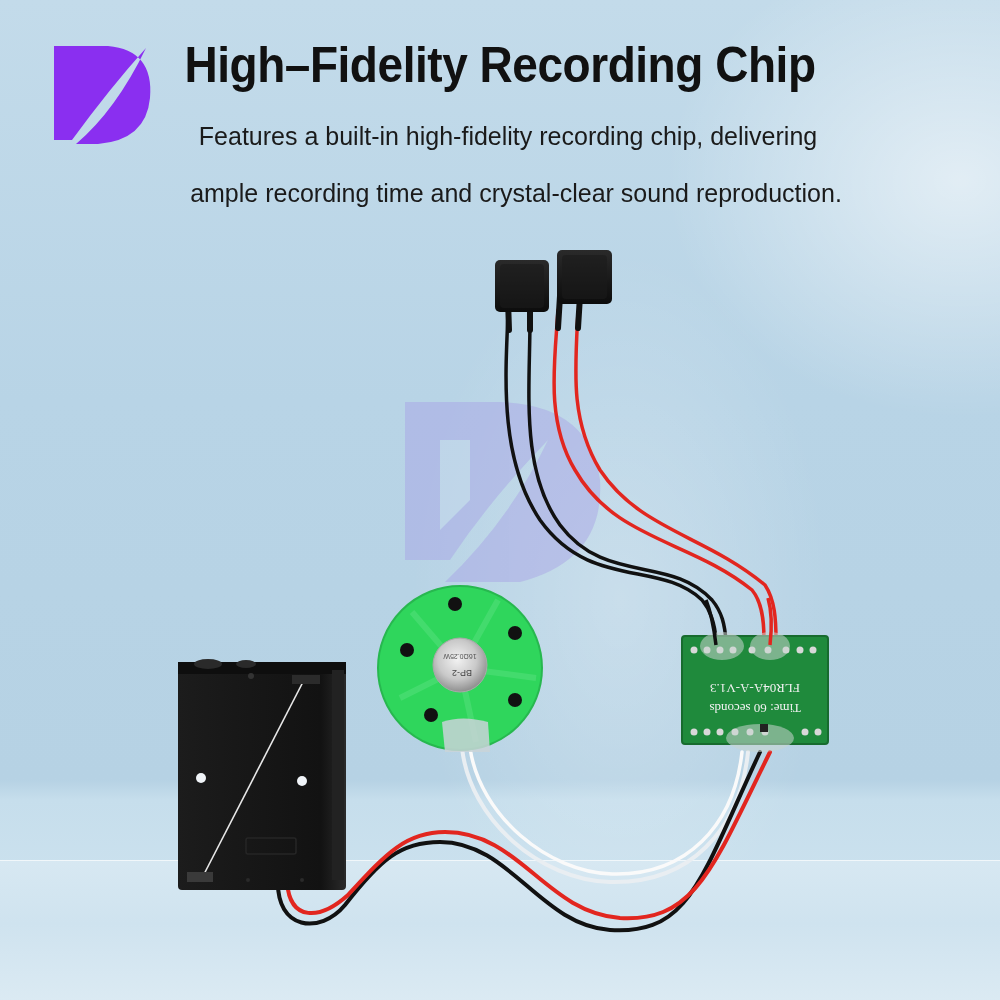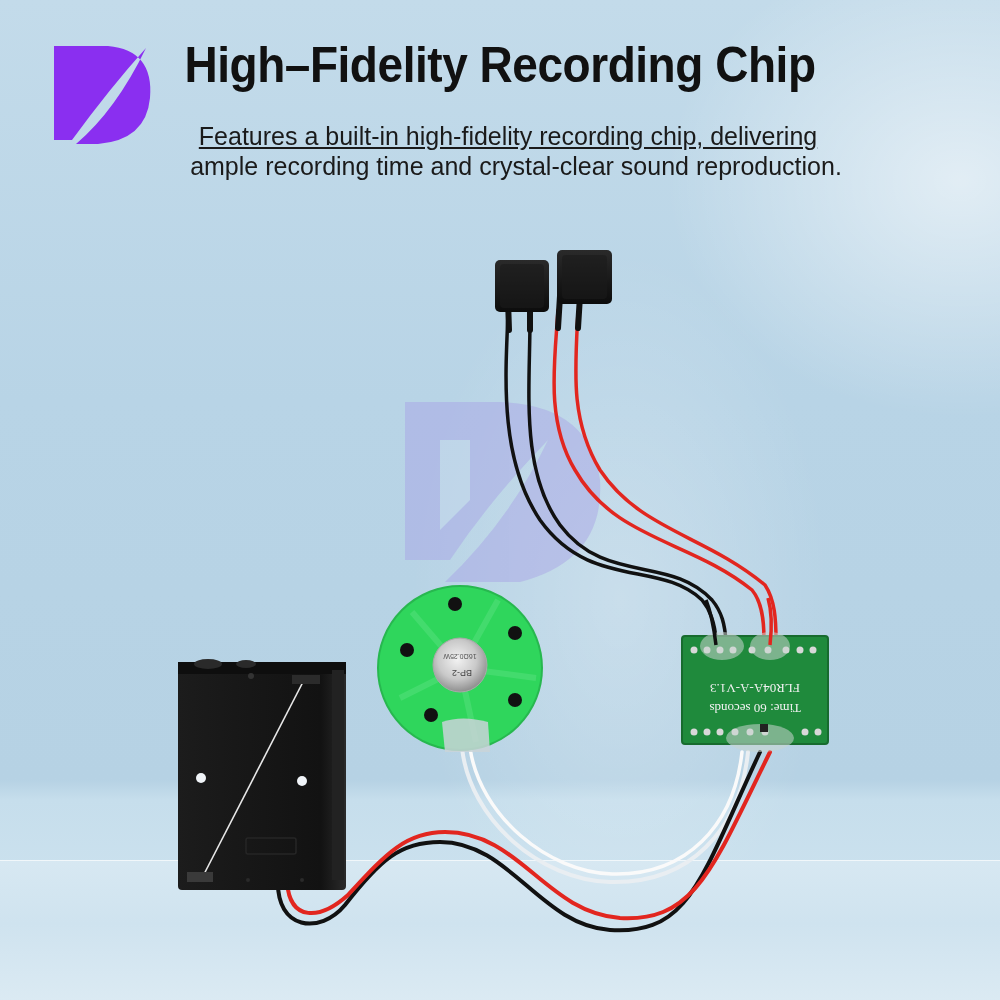--- a/index.html
+++ b/index.html
@@ -21,22 +21,22 @@
   }
   .headline {
     position: absolute; left: 0; right: 0; top: 36px; text-align: center;
     font-size: 50px; font-weight: bold; color: #111; letter-spacing: -0.5px;
     transform: scaleX(0.92); transform-origin: 50% 50%;
   }
   .subtext {
     position: absolute; left: 0; right: 0; text-align: center;
     font-size: 25px; color: #1a1a1a;
   }
-  .sub1 { top: 122px; padding-left: 16px; text-decoration: underline; }
-  .sub2 { top: 152px; padding-left: 32px; }
+  .sub1 { top: 122px; padding-left: 16px; }
+  .sub2 { top: 179px; padding-left: 32px; }
   svg.scene { position: absolute; left: 0; top: 0; }
   .logo { position: absolute; left: 50px; top: 40px; width: 110px; height: 110px; }
 </style>
 </head>
 <body>
 
 <div class="bg-glow"></div>
 <div class="table-surface"></div>
 
 <svg class="scene" width="1000" height="1000">

